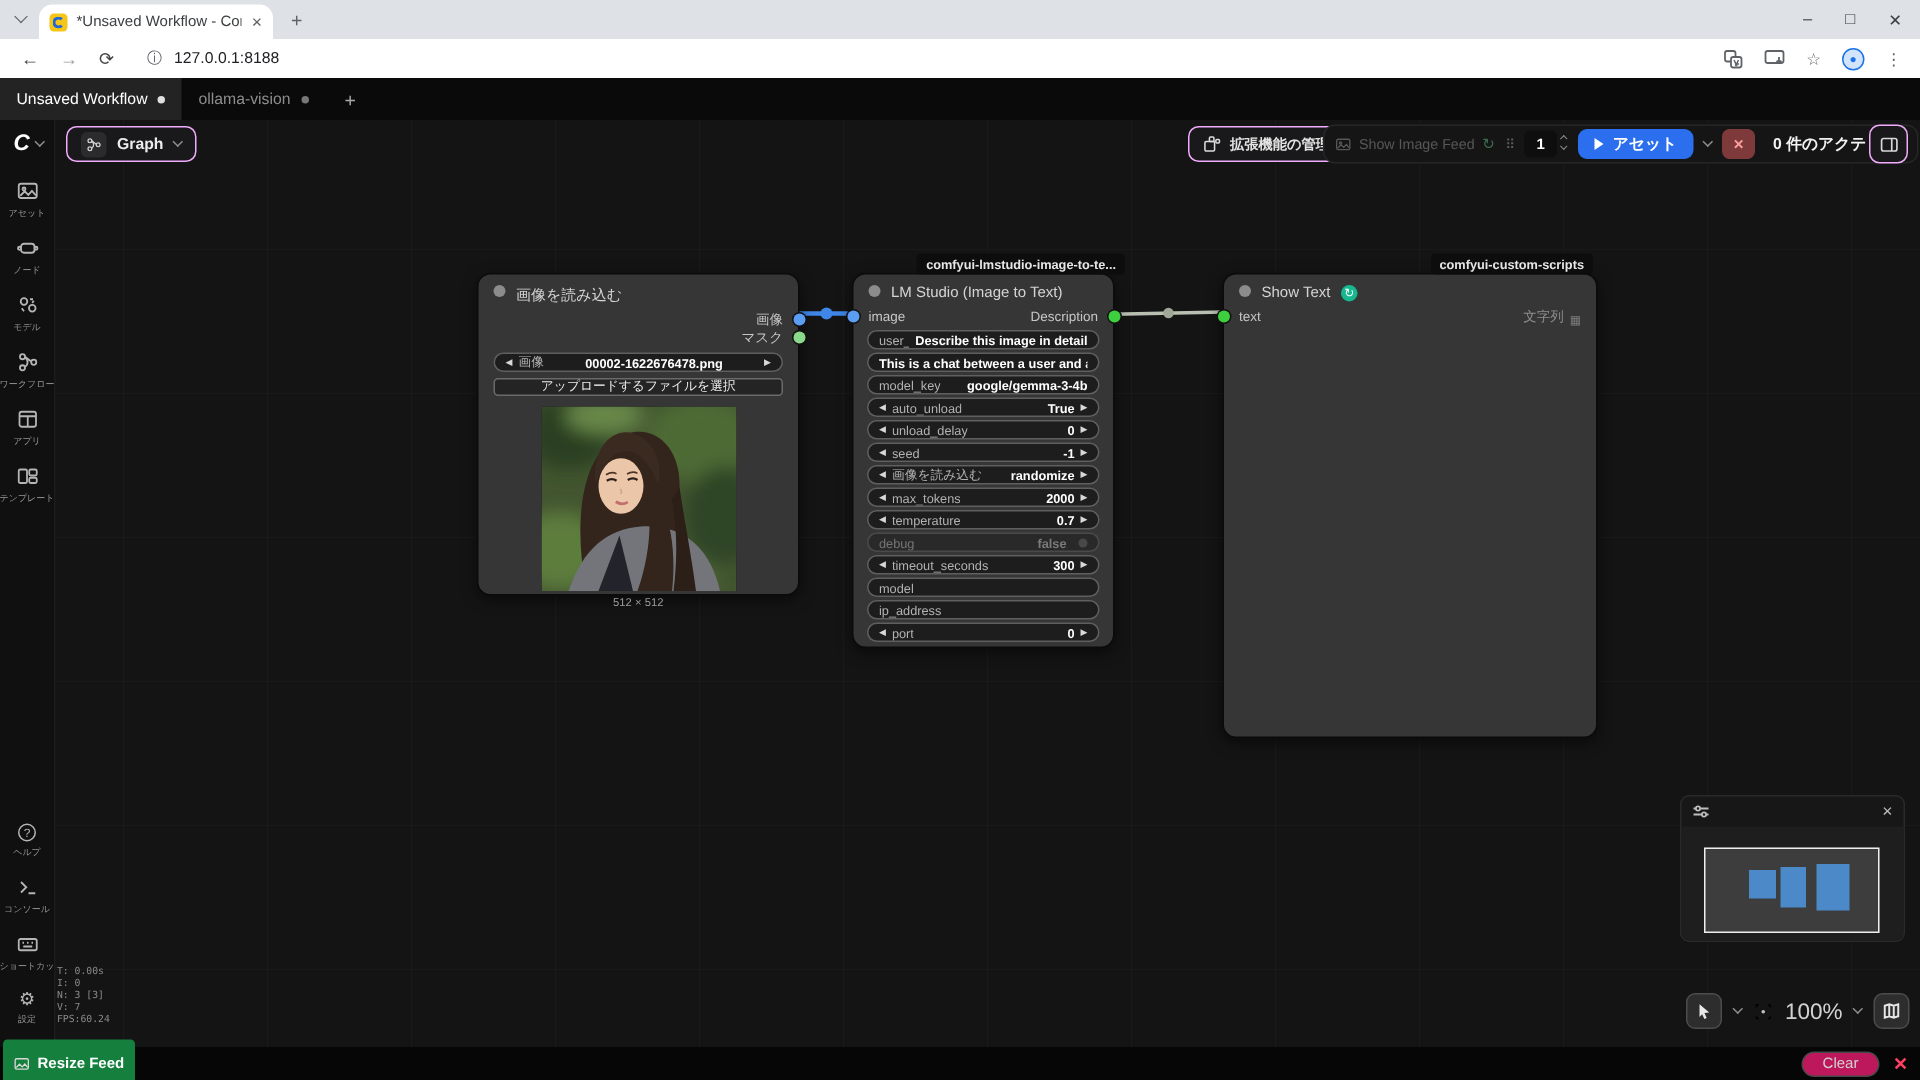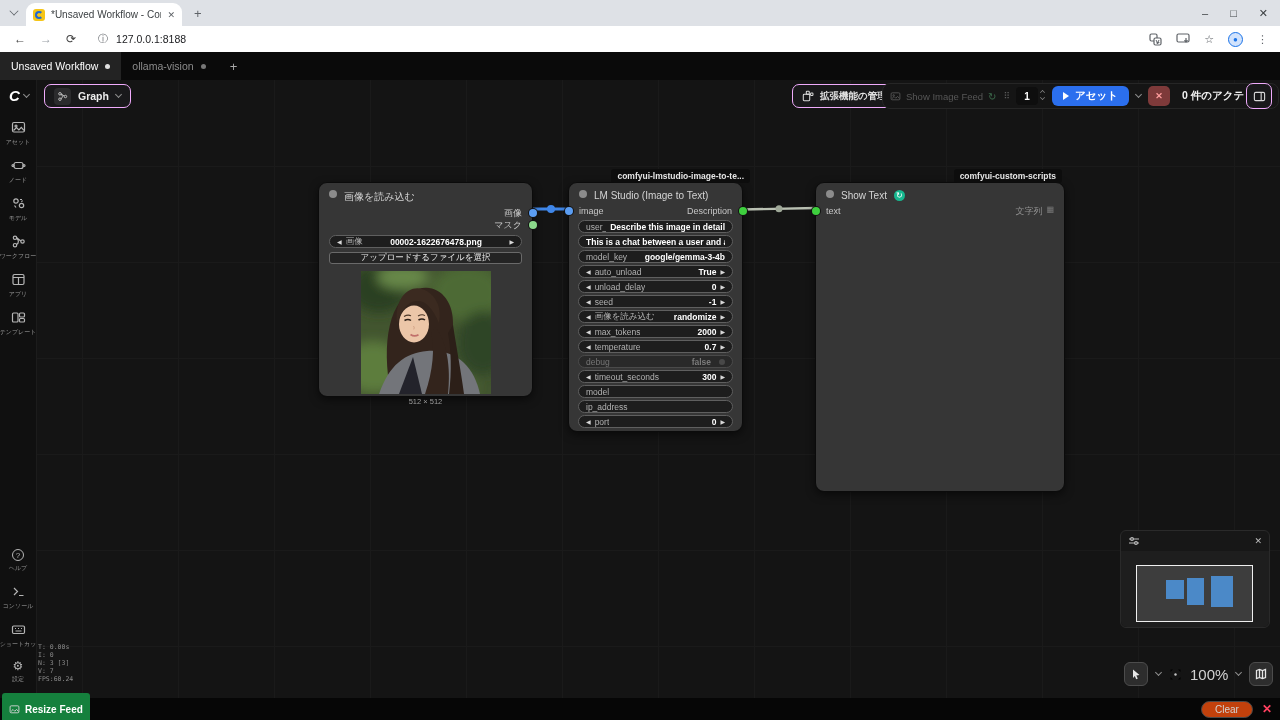--- a/index.html
+++ b/index.html
@@ -139,21 +139,21 @@
   .wlist .w { margin-left:9px; margin-right:9px; }
 
   .upload-btn { height:12px; margin:4px 10px 0; background:#242424; border:1px solid #6a6a6a;
                 border-radius:3px; display:flex; align-items:center; justify-content:center;
                 font-size:8.5px; color:#ececec; white-space:nowrap; }
   .img-preview { width:130px; height:123px; margin:7px auto 0; overflow:hidden; background:#222; }
   .img-caption { text-align:center; font-size:7.5px; color:#9c9c9c; margin-top:3px; }
 
   .st-icon { width:11px; height:11px; border-radius:50%; background:#17b890; color:#fff; font-size:8px;
              display:flex; align-items:center; justify-content:center; line-height:1; }
-  .str-out { display:flex; align-items:flex-start; gap:4px; color:#8f8f8f; }
+  .str-out { display:flex; align-items:flex-end; gap:4px; color:#8f8f8f; }
   .grid-ic { color:#7c7c7c; font-size:8px; }
 
   
   .links { position:absolute; top:0; left:0; width:1280px; height:720px; z-index:8; pointer-events:none; }
 
   
   .minimap { position:absolute; left:1120px; top:530px; width:150px; height:98px; background:#171717;
              border:1px solid #2a2a2a; border-radius:6px; z-index:22; }
   .mm-head { height:20px; display:flex; align-items:center; justify-content:space-between; padding:0 7px; }
   .mm-head svg { stroke:#bdbdbd; fill:none; stroke-width:1.2; }
@@ -171,21 +171,21 @@
   .zc-btn svg { stroke:#e6e6e6; fill:none; stroke-width:1.3; }
   .zoom-label { color:#d2d2d2; font-size:15px; }
 
   
   .bottombar { position:absolute; left:0; bottom:0; width:1280px; height:22px; background:#060606;
                display:flex; align-items:center; z-index:40; }
   .resize-chip { margin-left:2px; height:32px; background:#15803d; border-radius:3px; display:flex;
                  align-items:center; gap:5px; padding:0 7px; color:#fff; font-size:10px; font-weight:bold; }
   .resize-chip svg { stroke:#d8d8d8; fill:none; stroke-width:1.2; }
   .clear-btn { margin-left:auto; height:17px; padding:0 13px; border:1px solid #484848; border-radius:9px;
-               background:#c2410c; color:#d2d2d2; font-size:10px; display:flex; align-items:center; }
+               background:#be185d; color:#d2d2d2; font-size:10px; display:flex; align-items:center; }
   .feed-close { margin:0 8px 0 9px; color:#ff4060; font-weight:800; font-size:12px; }
 </style>
 </head>
 <body>
 
 <div class="tabstrip">
   <span class="tab-search"></span>
   <div class="browser-tab">
     <span class="favicon"></span>
     <span class="tab-title">*Unsaved Workflow - ComfyUI</span>

